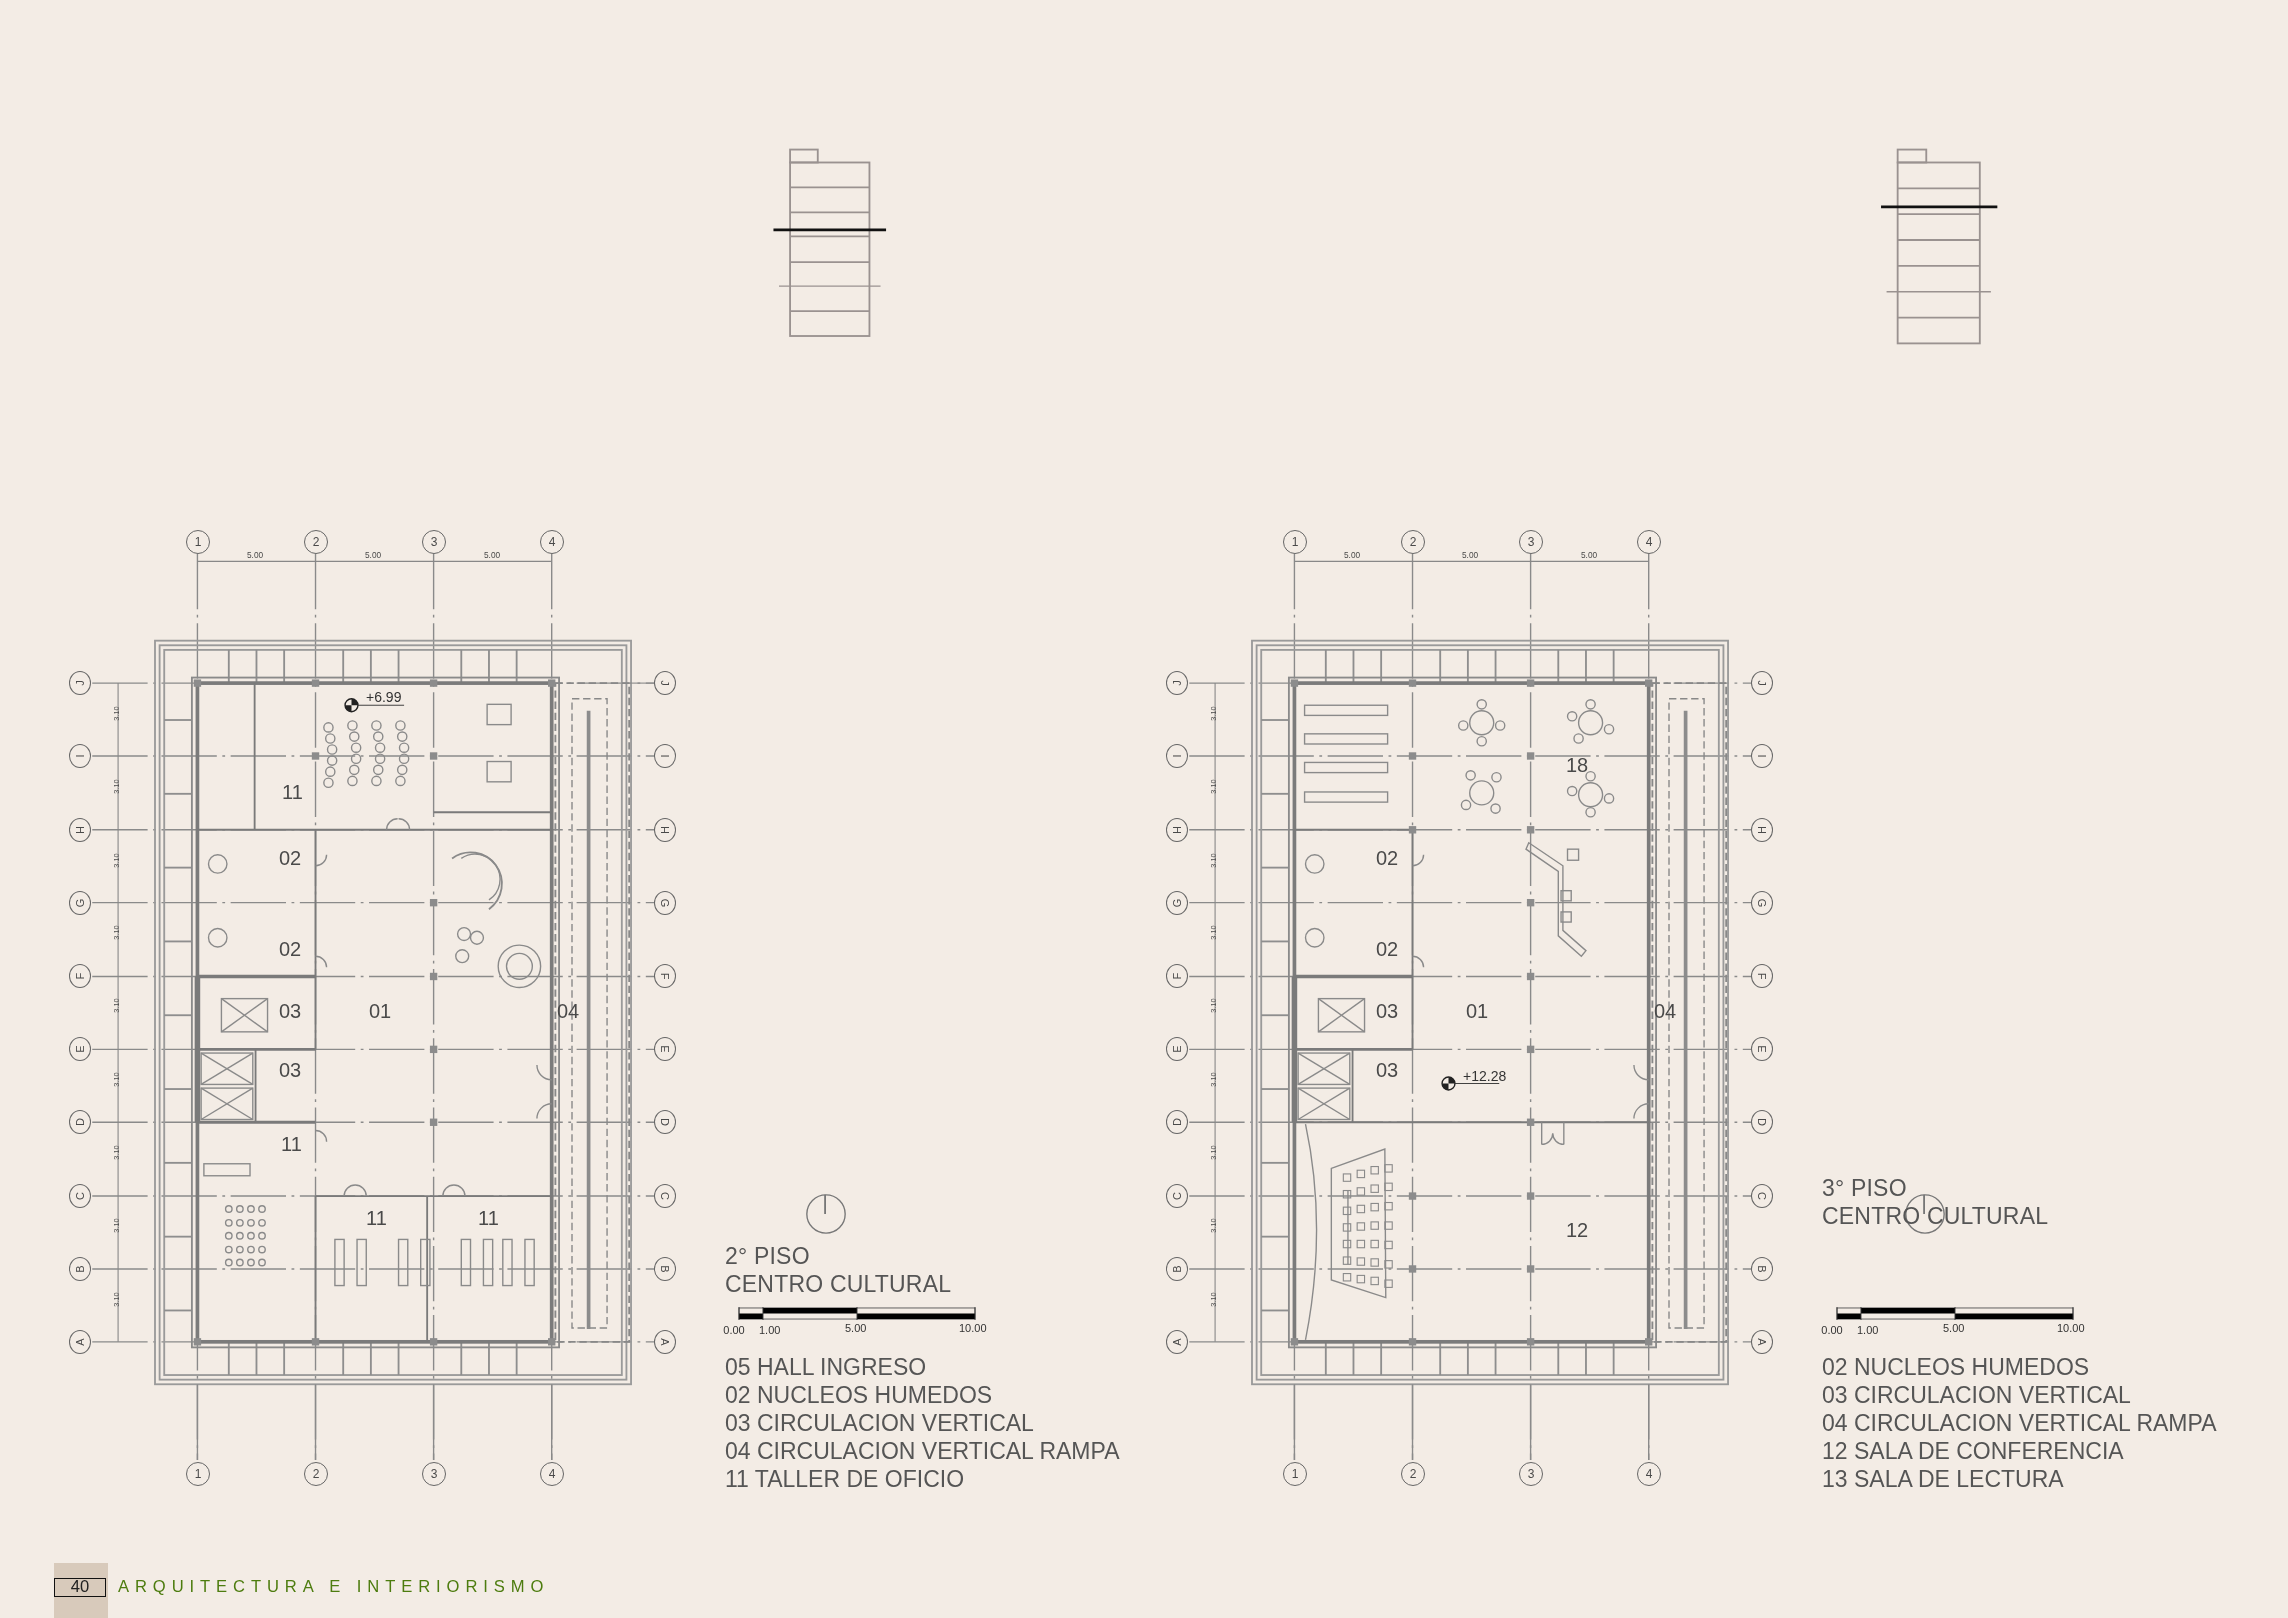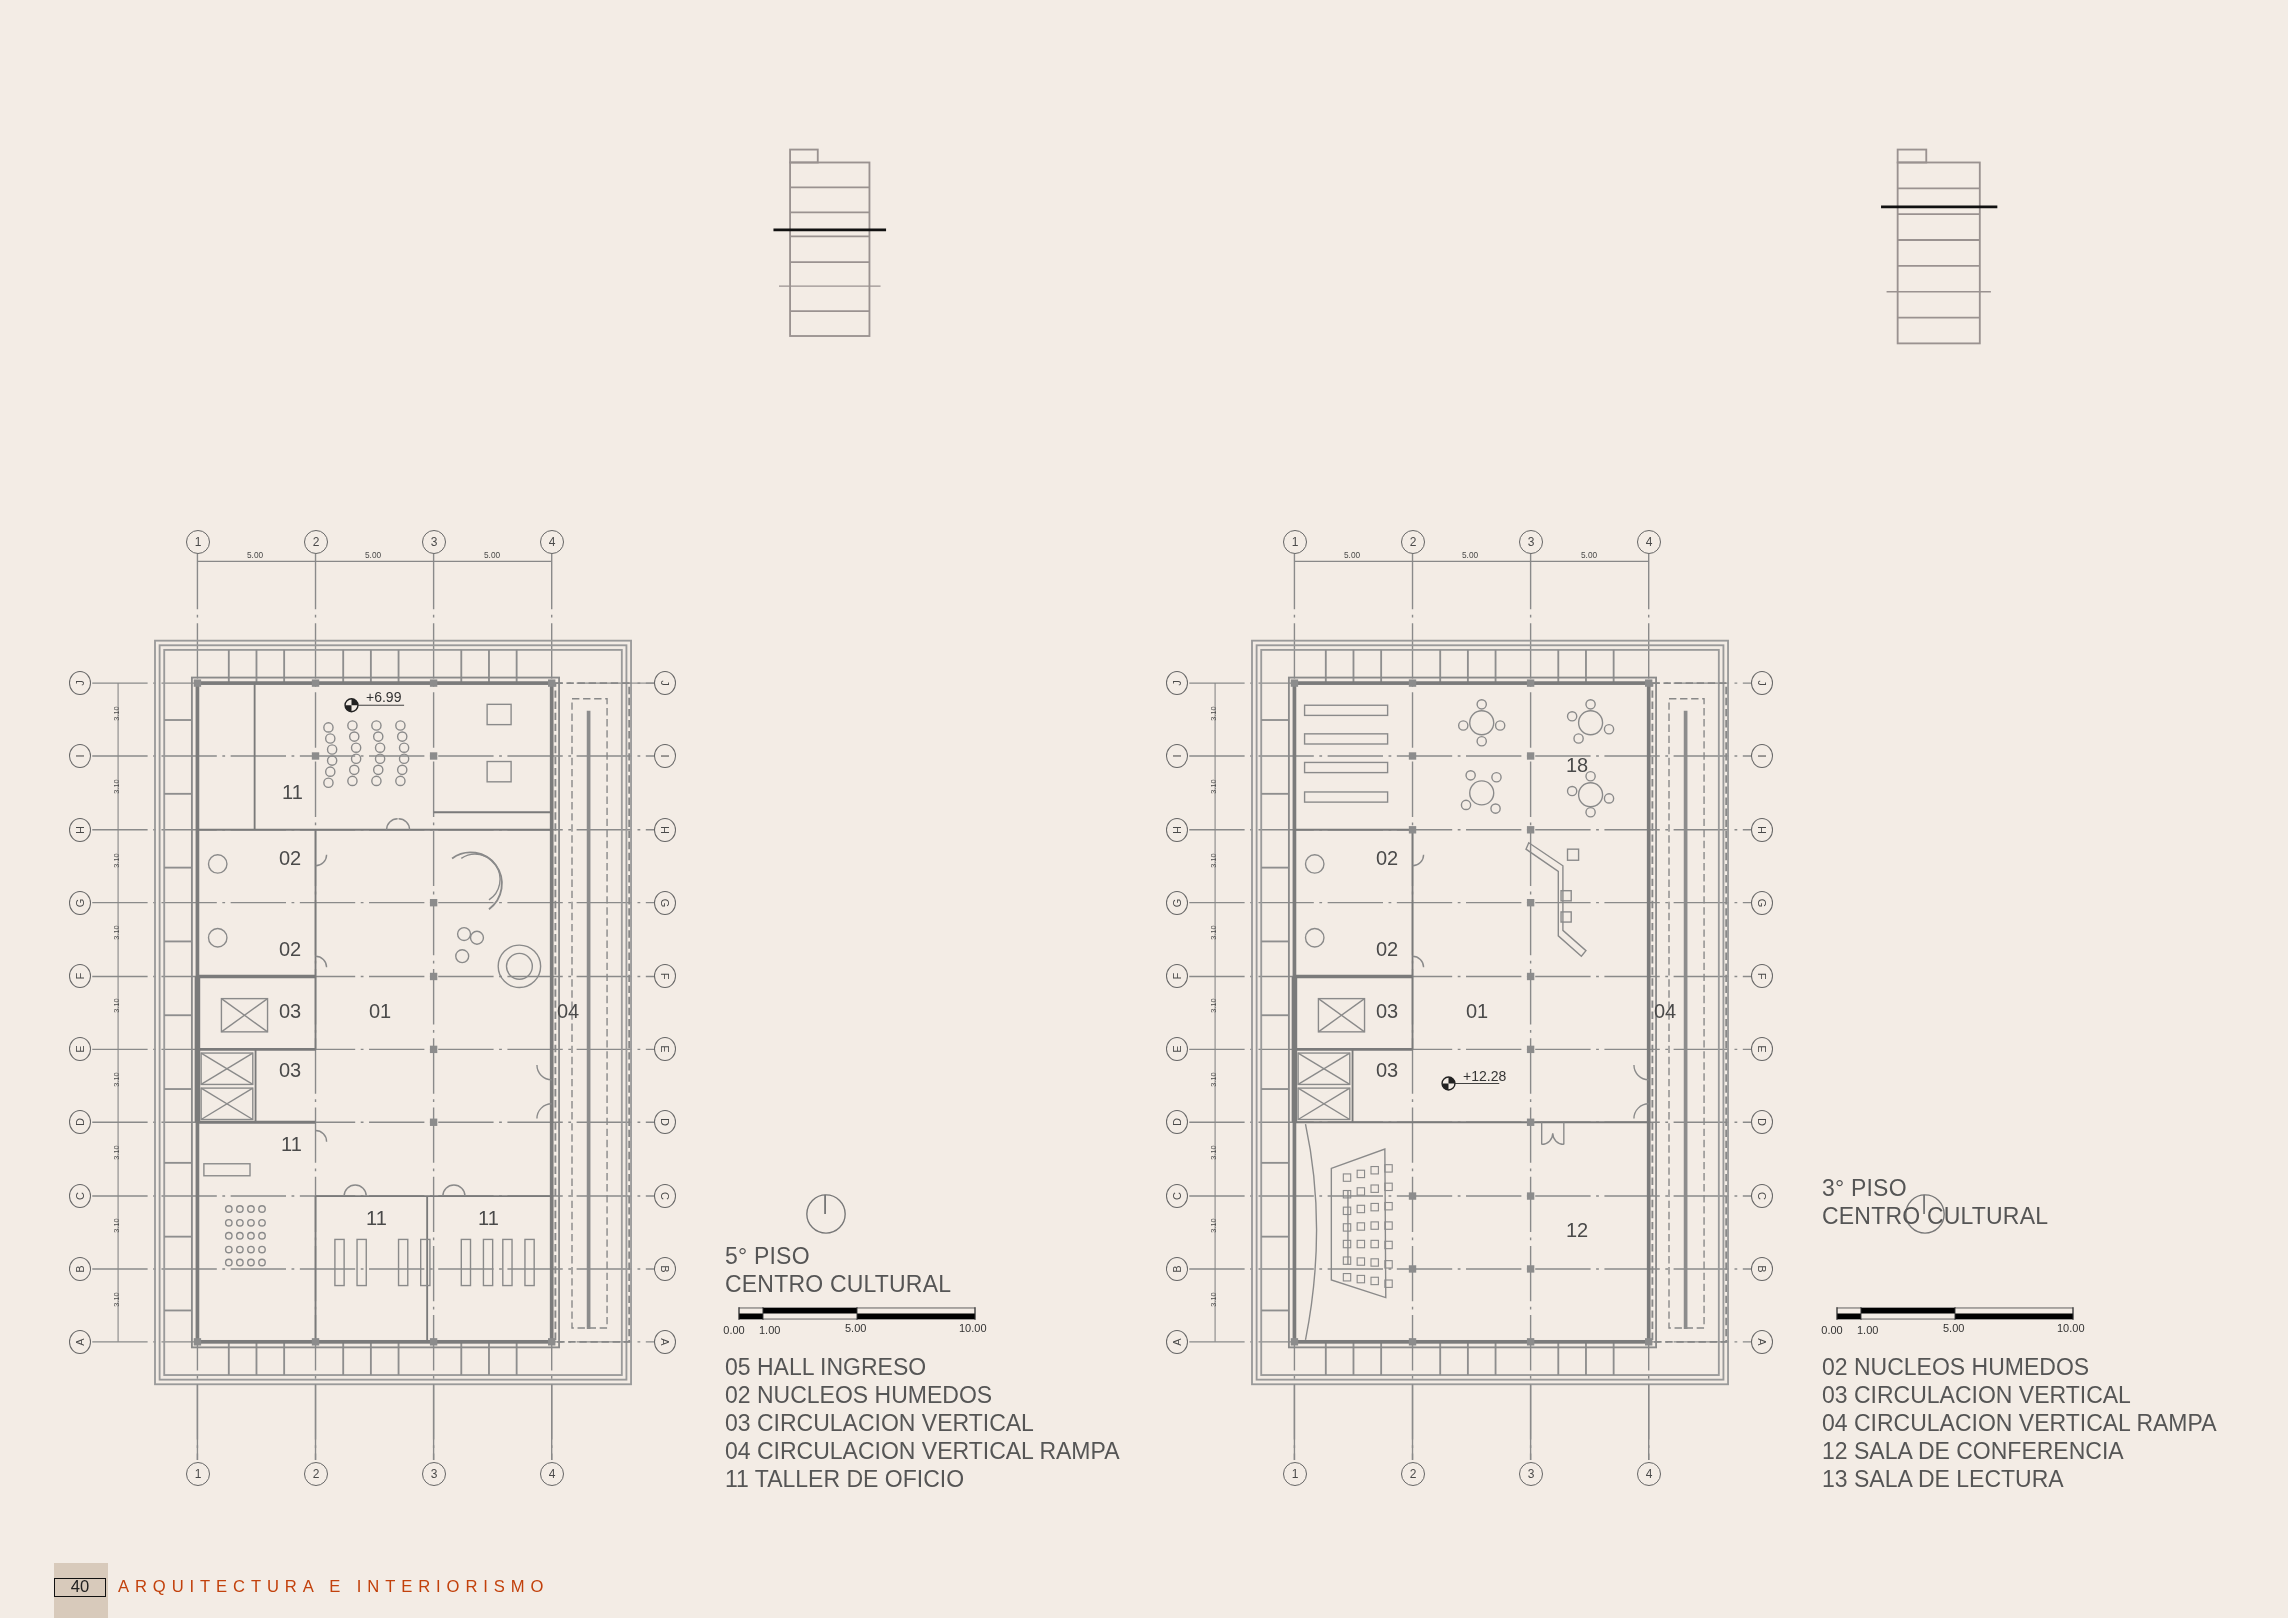--- a/index.html
+++ b/index.html
@@ -10,21 +10,21 @@
     color:#4a4a4a;
   }
   .abs { position:absolute; }
   svg { position:absolute; overflow:visible; }
   .legend-title { font-size:23px; line-height:28px; color:#555; letter-spacing:0.2px; }
   .legend-item { font-size:23px; line-height:28px; color:#555; white-space:nowrap; }
   .scale-lbl { font-size:11px; color:#333; position:absolute; top:0; white-space:nowrap; }
   .footer-tab { left:54px; top:1563px; width:54px; height:55px; background:#d8cabb; }
   .footer-num { left:54px; top:1578px; width:50px; height:16.6px; border:1.8px solid #111;
     font-size:16.6px; line-height:16.6px; text-align:center; color:#222; }
-  .footer-text { left:118px; top:1577px; font-size:16.6px; letter-spacing:5.9px; color:#c2410c; white-space:nowrap; }
+  .footer-text { left:118px; top:1577px; font-size:16.6px; letter-spacing:5.9px; color:#4d7c0f; white-space:nowrap; }
 </style>
 </head>
 <body>
 
 <svg style="left:0;top:0;" width="2289" height="1619" viewBox="0 0 2480 1754">
   <g stroke="#9a9290" fill="none" stroke-width="2">
     <rect x="856" y="162" width="30" height="14"></rect>
     <rect x="856" y="176" width="86" height="188"></rect>
     <line x1="856" y1="203" x2="942" y2="203"></line>
     <line x1="856" y1="230" x2="942" y2="230"></line>
@@ -328,21 +328,21 @@
   <div class="abs" style="left:281px;top:1133px;font-size:20px;">11</div>
   <div class="abs" style="left:366px;top:1207px;font-size:20px;">11</div>
   <div class="abs" style="left:478px;top:1207px;font-size:20px;">11</div>
 
   <svg style="left:805px;top:1193px;" width="42" height="42" viewBox="0 0 46 46">
     <circle cx="23" cy="23" r="21" fill="none" stroke="#777" stroke-width="1.5"></circle>
     <line x1="22" y1="2" x2="22" y2="23" stroke="#777" stroke-width="2"></line>
   </svg>
 
   <div class="abs legend-title" style="left:725px;top:1242px;">
-    <div>5° PISO</div>
+    <div>2° PISO</div>
     <div>CENTRO CULTURAL</div>
   </div>
 
   <div class="abs" style="left:739px;top:1307px;width:236px;height:28px;">
     <svg width="236" height="13" style="left:0;top:0;" viewBox="0 0 256 14">
     <rect x="0" y="1" width="256" height="12" fill="none" stroke="#555" stroke-width="1"></rect>
     <rect x="0" y="7" width="26" height="6" fill="#000"></rect>
     <rect x="26" y="1" width="102" height="6" fill="#000"></rect>
     <rect x="128" y="7" width="128" height="6" fill="#000"></rect>
     <line x1="0" y1="0" x2="0" y2="14" stroke="#333"></line>

